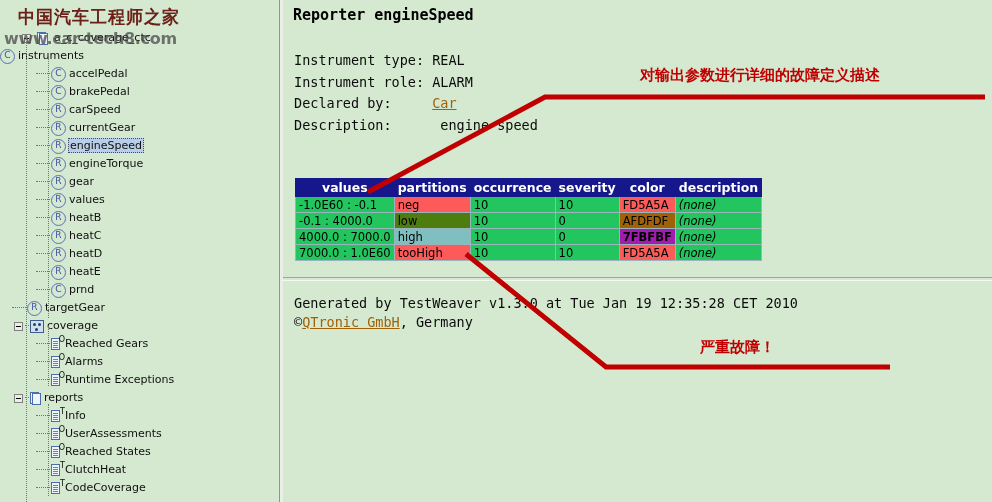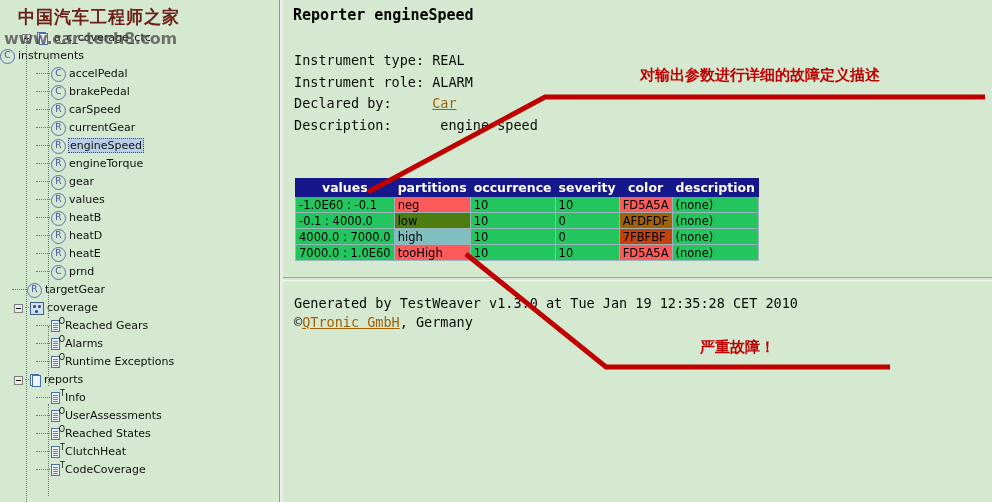--- a/index.html
+++ b/index.html
@@ -116,21 +116,21 @@
     background:#b6d9e4;
   }
   #tbl th{
     background:#17178c;color:#fff;font-weight:bold;font-size:12.5px;
     padding:1px 3px;text-align:center;border:1px solid #17178c;white-space:nowrap;
   }
   #tbl td{
     border:1px solid #9ab4bd;padding:0px 3px;white-space:nowrap;height:15px;
     background:#22c55e;
   }
-  #tbl td.desc{}
+  #tbl td.desc{font-style:italic;}
 
   #gen{position:absolute;left:11px;top:294px;line-height:19px;}
   #hrule{position:absolute;left:0px;top:277px;width:709px;height:2px;
          border-top:1px solid #9aa79a;border-bottom:1px solid #f2f7f0;}
 
   
   .ann-text{
     position:absolute;color:#c00000;font-weight:bold;
     font-family:"DejaVu Sans", sans-serif;white-space:nowrap;
   }
@@ -155,20 +155,21 @@
         <div class="tree-row" style=""><span class="expander" style="margin-left: -16px;"></span><span class="dots" style="width: 4px;"></span><span class="icon-circ">C</span><span class="tw-label">instruments</span></div>
         <div class="tree-row" style="padding-left: 52px;"><span class="dots" style="margin-left: -16px;"></span><span class="icon-circ">C</span><span class="tw-label">accelPedal</span></div>
         <div class="tree-row" style="padding-left: 52px;"><span class="dots" style="margin-left: -16px;"></span><span class="icon-circ">C</span><span class="tw-label">brakePedal</span></div>
         <div class="tree-row" style="padding-left: 52px;"><span class="dots" style="margin-left: -16px;"></span><span class="icon-circ">R</span><span class="tw-label">carSpeed</span></div>
         <div class="tree-row" style="padding-left: 52px;"><span class="dots" style="margin-left: -16px;"></span><span class="icon-circ">R</span><span class="tw-label">currentGear</span></div>
         <div class="tree-row" style="padding-left: 52px;"><span class="dots" style="margin-left: -16px;"></span><span class="icon-circ">R</span><span class="tw-label selected">engineSpeed</span></div>
         <div class="tree-row" style="padding-left: 52px;"><span class="dots" style="margin-left: -16px;"></span><span class="icon-circ">R</span><span class="tw-label">engineTorque</span></div>
         <div class="tree-row" style="padding-left: 52px;"><span class="dots" style="margin-left: -16px;"></span><span class="icon-circ">R</span><span class="tw-label">gear</span></div>
         <div class="tree-row" style="padding-left: 52px;"><span class="dots" style="margin-left: -16px;"></span><span class="icon-circ">R</span><span class="tw-label">values</span></div>
         <div class="tree-row" style="padding-left: 52px;"><span class="dots" style="margin-left: -16px;"></span><span class="icon-circ">R</span><span class="tw-label">heatB</span></div>
+        <div class="tree-row" style="padding-left: 52px;"><span class="dots" style="margin-left: -16px;"></span><span class="icon-circ">R</span><span class="tw-label">heatC</span></div>
         <div class="tree-row" style="padding-left: 52px;"><span class="dots" style="margin-left: -16px;"></span><span class="icon-circ">R</span><span class="tw-label">heatD</span></div>
         <div class="tree-row" style="padding-left: 52px;"><span class="dots" style="margin-left: -16px;"></span><span class="icon-circ">R</span><span class="tw-label">heatE</span></div>
         <div class="tree-row" style="padding-left: 52px;"><span class="dots" style="margin-left: -16px;"></span><span class="icon-circ">C</span><span class="tw-label">prnd</span></div>
         <div class="tree-row" style="padding-left: 28px;"><span class="dots" style="margin-left: -16px;"></span><span class="icon-circ">R</span><span class="tw-label">targetGear</span></div>
         <div class="tree-row" style="padding-left: 30px;"><span class="expander" style="margin-left: -16px;"></span><span class="dots" style="width: 4px;"></span><span class="icon-cov"><i style="left: 2px; top: 2px;"></i><i style="left: 7px; top: 2px;"></i><i style="left: 4px; top: 7px;"></i></span><span class="tw-label">coverage</span></div>
         <div class="tree-row" style="padding-left: 52px;"><span class="dots" style="margin-left: -16px;"></span><span class="icon-doc"><span class="pg"></span><span class="ln" style="top: 3px;"></span><span class="ln" style="top: 5px;"></span><span class="ln" style="top: 7px;"></span><span class="ln" style="top: 9px;"></span><span class="sup">O</span></span><span class="tw-label">Reached Gears</span></div>
         <div class="tree-row" style="padding-left: 52px;"><span class="dots" style="margin-left: -16px;"></span><span class="icon-doc"><span class="pg"></span><span class="ln" style="top: 3px;"></span><span class="ln" style="top: 5px;"></span><span class="ln" style="top: 7px;"></span><span class="ln" style="top: 9px;"></span><span class="sup">O</span></span><span class="tw-label">Alarms</span></div>
         <div class="tree-row" style="padding-left: 52px;"><span class="dots" style="margin-left: -16px;"></span><span class="icon-doc"><span class="pg"></span><span class="ln" style="top: 3px;"></span><span class="ln" style="top: 5px;"></span><span class="ln" style="top: 7px;"></span><span class="ln" style="top: 9px;"></span><span class="sup">O</span></span><span class="tw-label">Runtime Exceptions</span></div>
         <div class="tree-row" style="padding-left: 30px;"><span class="expander" style="margin-left: -16px;"></span><span class="dots" style="width: 4px;"></span><span class="icon-doc stack"><span class="pg"></span><span class="pg2"></span></span><span class="tw-label">reports</span></div>
         <div class="tree-row" style="padding-left: 52px;"><span class="dots" style="margin-left: -16px;"></span><span class="icon-doc"><span class="pg"></span><span class="ln" style="top: 3px;"></span><span class="ln" style="top: 5px;"></span><span class="ln" style="top: 7px;"></span><span class="ln" style="top: 9px;"></span><span class="sup">T</span></span><span class="tw-label">Info</span></div>
@@ -225,21 +226,21 @@
             <td>10</td>
             <td>0</td>
             <td style="background: #a16207; color: rgb(0, 0, 0); margin-left: 8px;">AFDFDF</td>
             <td class="desc">(none)</td>
           </tr>
           <tr>
             <td>4000.0 : 7000.0</td>
             <td style="background: rgb(127, 191, 191); color: rgb(0, 0, 0);">high</td>
             <td>10</td>
             <td>0</td>
-            <td style="background: #c2410c; color: rgb(0, 0, 0);">7FBFBF</td>
+            <td style="background: #a21caf; color: rgb(0, 0, 0); font-weight: bold;">7FBFBF</td>
             <td class="desc">(none)</td>
           </tr>
           <tr>
             <td>7000.0 : 1.0E60</td>
             <td style="background: rgb(253, 90, 90); color: rgb(0, 0, 0);">tooHigh</td>
             <td>10</td>
             <td>10</td>
             <td style="background: rgb(253, 90, 90); color: rgb(0, 0, 0);">FD5A5A</td>
             <td class="desc">(none)</td>
           </tr>

